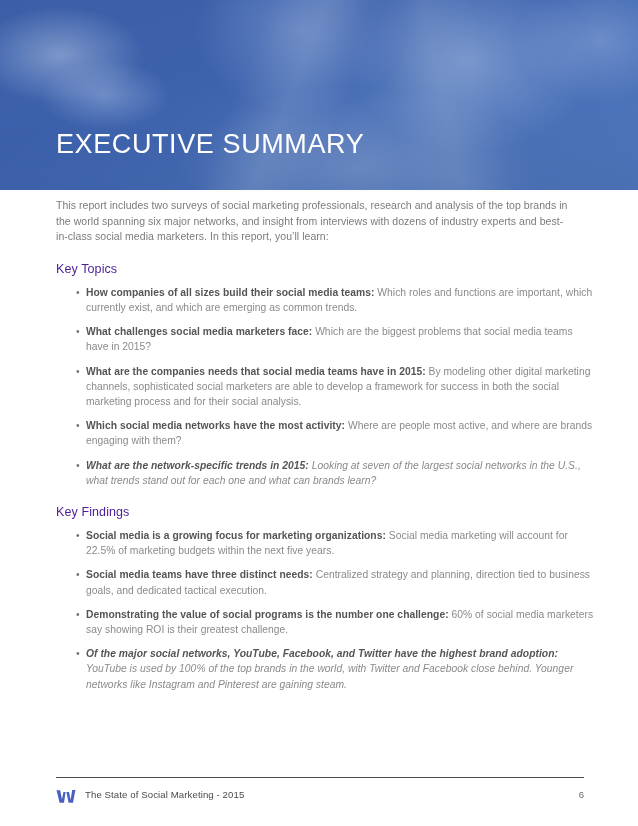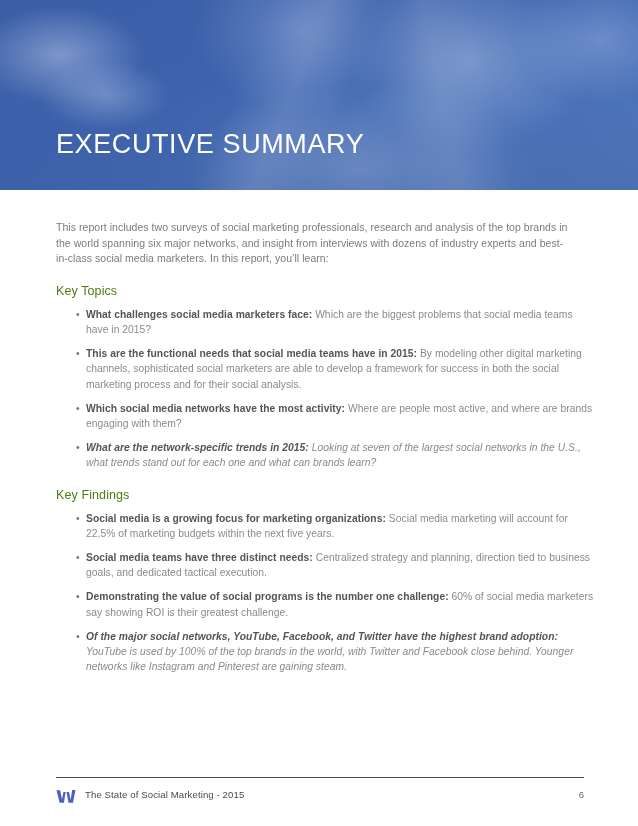--- a/index.html
+++ b/index.html
@@ -60,30 +60,30 @@
     letter-spacing: 0.6px;
     line-height: 1;
     white-space: nowrap;
   }
 
   
   .content {
     padding: 0 56px;
   }
   .intro {
-    margin: 30px 0 0 0;
+    margin: 8px 0 0 0;
     width: 518px;
     color: #7b7b7b;
     font-size: 10.5px;
     line-height: 15.6px;
     letter-spacing: 0.05px;
   }
   .section-heading {
     margin: 17px 0 9px 0;
-    color: #4d7c0f;
+    color: #4c1d95;
     font-size: 12.5px;
     font-weight: 400;
     letter-spacing: 0.1px;
   }
   .heading-findings {
   }
 
   ul.bullets {
     list-style: none;
     margin: 0;
@@ -160,24 +160,27 @@
   <h1 class="banner-title">EXECUTIVE SUMMARY</h1>
 </div>
 
 <div class="content">
 
   <p class="intro">This report includes two surveys of social marketing professionals, research and analysis of the top brands in the world spanning six major networks, and insight from interviews with dozens of industry experts and best-in-class social media marketers. In this report, you’ll learn:</p>
 
   <h2 class="section-heading">Key Topics</h2>
   <ul class="bullets">
     <li>
+      <span class="lead">How companies of all sizes build their social media teams:</span><span> Which roles and functions are important, which currently exist, and which are emerging as common trends.</span>
+    </li>
+    <li>
       <span class="lead">What challenges social media marketers face:</span><span> Which are the biggest problems that social media teams have in 2015?</span>
     </li>
     <li>
-      <span class="lead">This are the functional needs that social media teams have in 2015:</span><span> By modeling other digital marketing channels, sophisticated social marketers are able to develop a framework for success in both the social marketing process and for their social analysis.</span>
+      <span class="lead">What are the companies needs that social media teams have in 2015:</span><span> By modeling other digital marketing channels, sophisticated social marketers are able to develop a framework for success in both the social marketing process and for their social analysis.</span>
     </li>
     <li>
       <span class="lead">Which social media networks have the most activity:</span><span> Where are people most active, and where are brands engaging with them?</span>
     </li>
     <li>
       <span class="lead">What are the network-specific trends in 2015:</span><span> Looking at seven of the largest social networks in the U.S., what trends stand out for each one and what can brands learn?</span>
     </li>
   </ul>
 
   <h2 class="section-heading heading-findings">Key Findings</h2>

